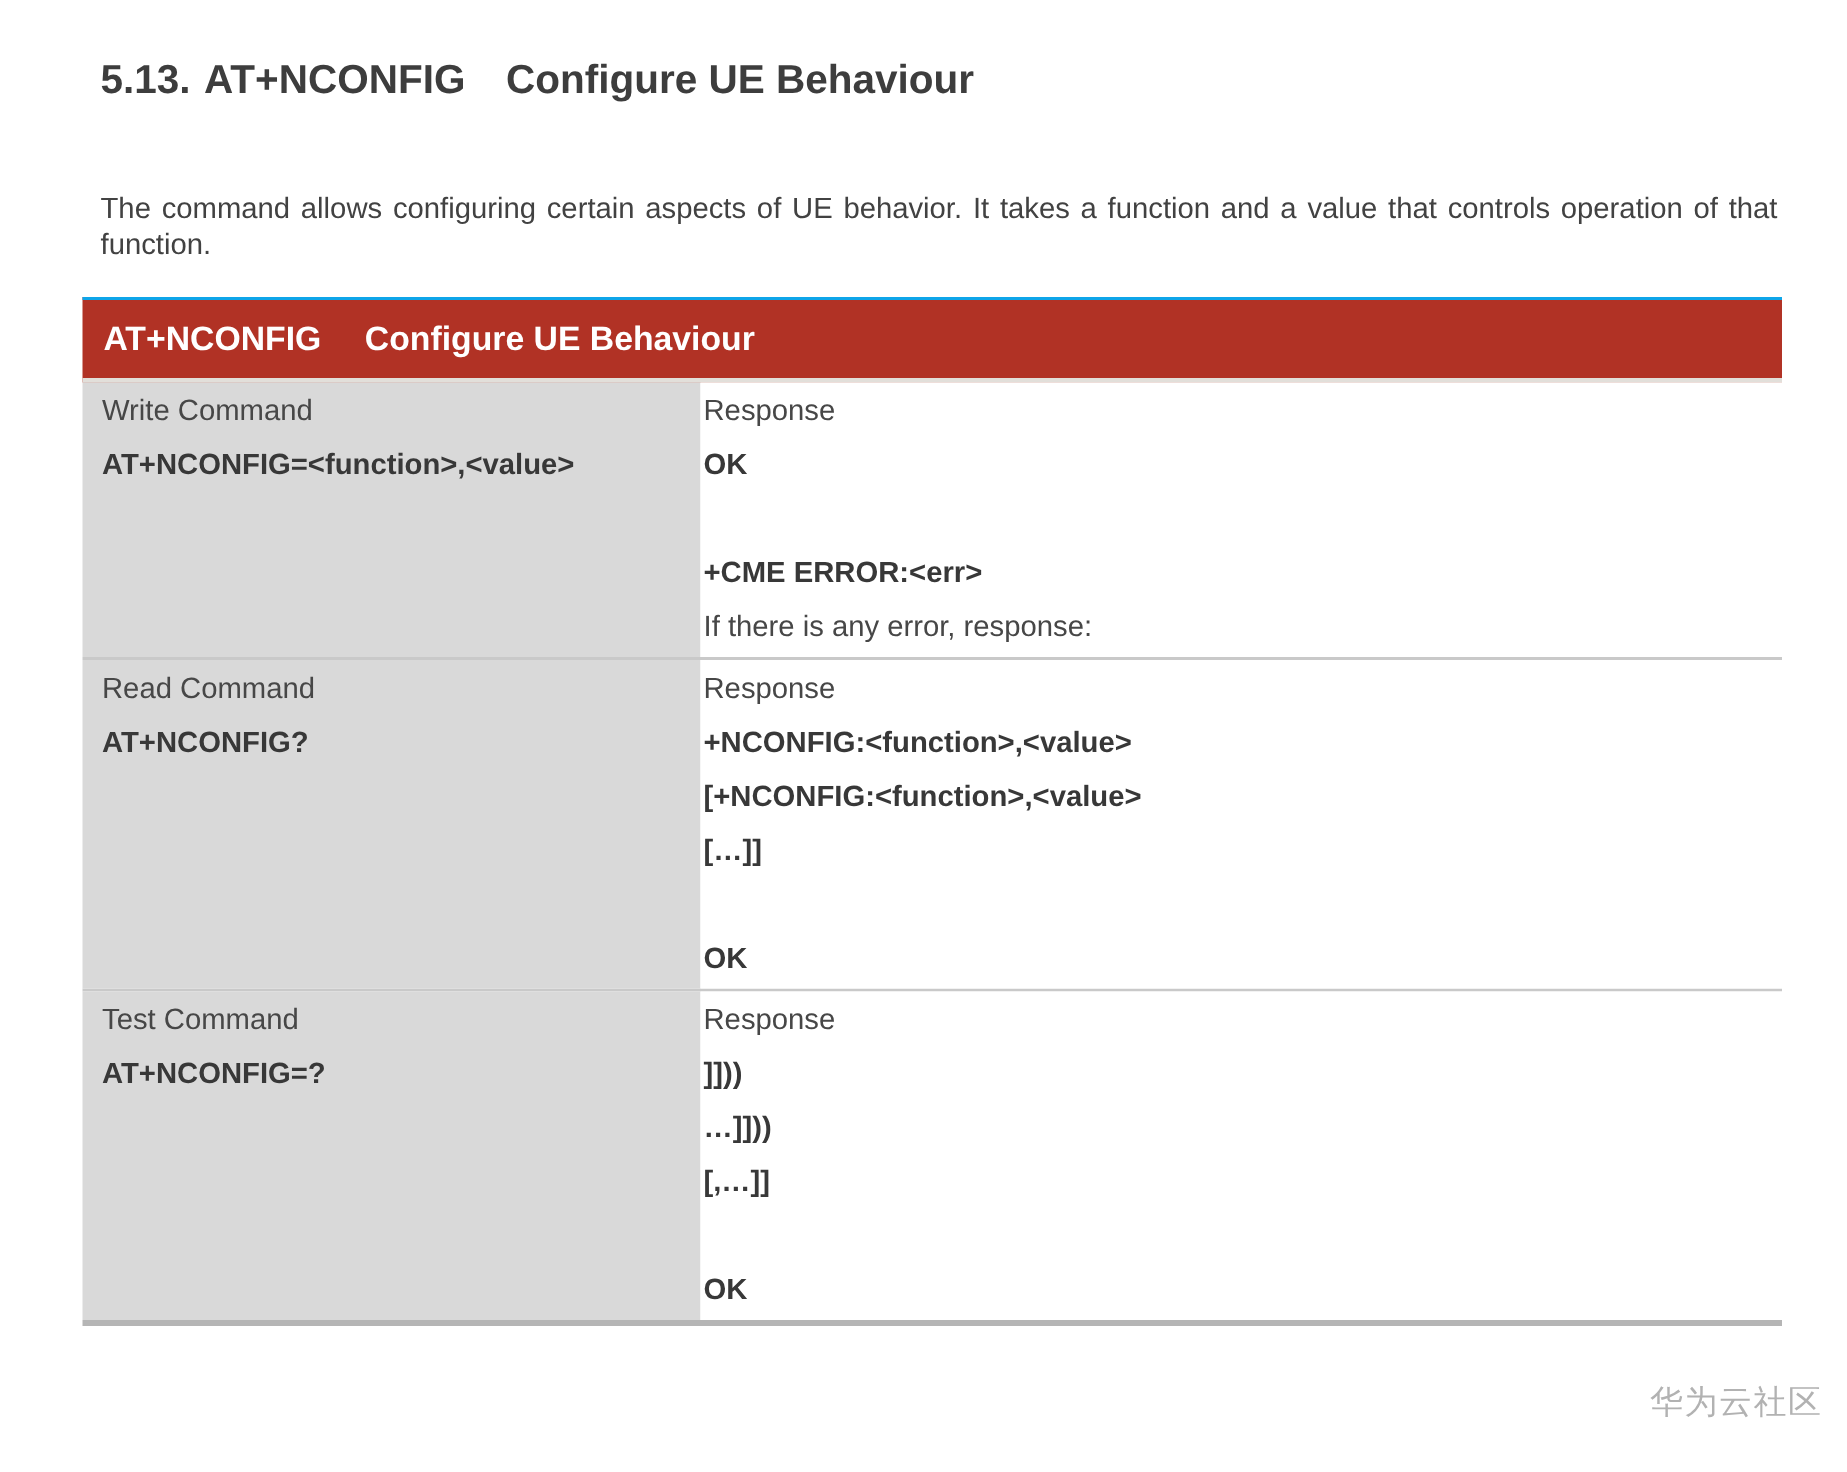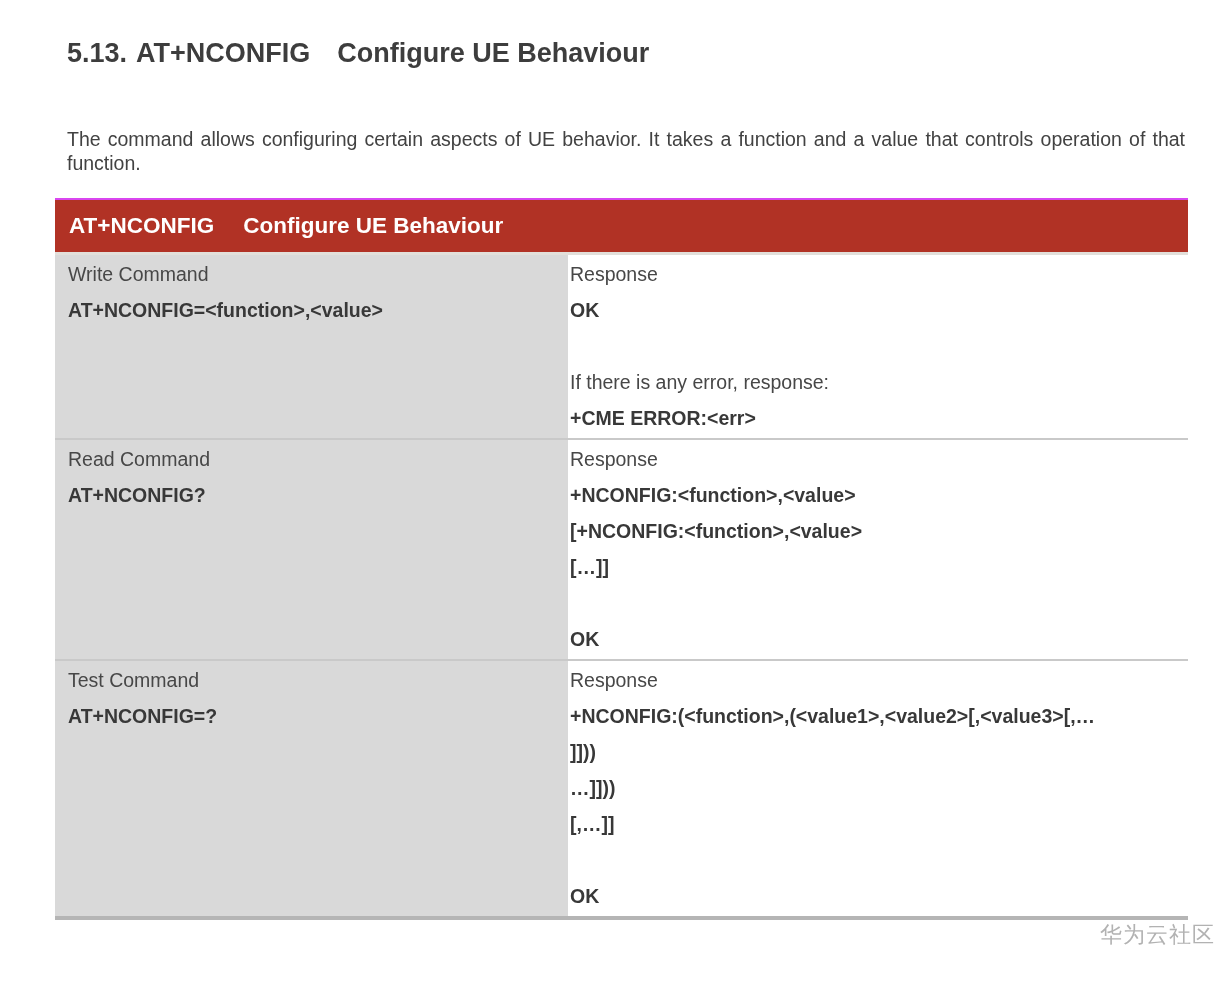--- a/index.html
+++ b/index.html
@@ -31,32 +31,32 @@
     font-size:19.5px;line-height:24px;
     text-align:justify;color:#424242;
   }
   .cmd-table{
     margin:23px 0 0 55px;
     width:1133px;
     border-bottom:4px solid var(--bottom-border);
   }
   .tbl-header{
     background:var(--header-red);
-    border-top:2px solid #d946ef;
+    border-top:2px solid #0ea5e9;
     border-bottom:3px solid #e2dfda;
     color:#ffffff;
     font-size:22.5px;font-weight:bold;
     padding:13px 10px 13px 14px;
     white-space:nowrap;
   }
   .tbl-header .hdr-title{margin-left:29px;}
   .row{display:flex;border-top:2px solid var(--divider);}
   .row:first-of-type{border-top:none;}
   .cell{padding:1px 14px 2px 13px;}
-  .cell-left{width:513px;background:var(--left-gray);flex-shrink:0;}
+  .cell-left{width:412px;background:var(--left-gray);flex-shrink:0;}
   .cell-right{flex:1;background:#ffffff;padding-left:2px;}
   .line{
     font-size:19.5px;line-height:36px;min-height:36px;
     white-space:pre-wrap;color:#474747;
   }
   .line.bold{font-weight:bold;color:var(--text-bold);}
   .watermark{
     position:absolute;top:920px;right:16px;
     font-size:22px;color:var(--watermark);
     letter-spacing:1px;
@@ -74,22 +74,22 @@
   <div>
       <div class="row">
         <div class="cell cell-left">
           <div class="line">Write Command</div>
           <div class="line bold">AT+NCONFIG=&lt;function&gt;,&lt;value&gt;</div>
         </div>
         <div class="cell cell-right">
           <div class="line">Response</div>
           <div class="line bold">OK</div>
           <div class="line"></div>
+          <div class="line bold">+CME ERROR:&lt;err&gt;</div>
           <div class="line">If there is any error, response:</div>
-          <div class="line bold">+CME ERROR:&lt;err&gt;</div>
         </div>
       </div>
       <div class="row">
         <div class="cell cell-left">
           <div class="line">Read Command</div>
           <div class="line bold">AT+NCONFIG?</div>
         </div>
         <div class="cell cell-right">
           <div class="line">Response</div>
           <div class="line bold">+NCONFIG:&lt;function&gt;,&lt;value&gt;</div>
@@ -99,21 +99,20 @@
           <div class="line bold">OK</div>
         </div>
       </div>
       <div class="row">
         <div class="cell cell-left">
           <div class="line">Test Command</div>
           <div class="line bold">AT+NCONFIG=?</div>
         </div>
         <div class="cell cell-right">
           <div class="line">Response</div>
-          <div class="line bold">+NCONFIG:(&lt;function&gt;,(&lt;value1&gt;,&lt;value2&gt;[,&lt;value3&gt;[,…</div>
           <div class="line bold">]]))</div>
           <div class="line bold">…]]))</div>
           <div class="line bold">[,…]]</div>
           <div class="line"></div>
           <div class="line bold">OK</div>
         </div>
       </div>
     </div>
 </div>
 

